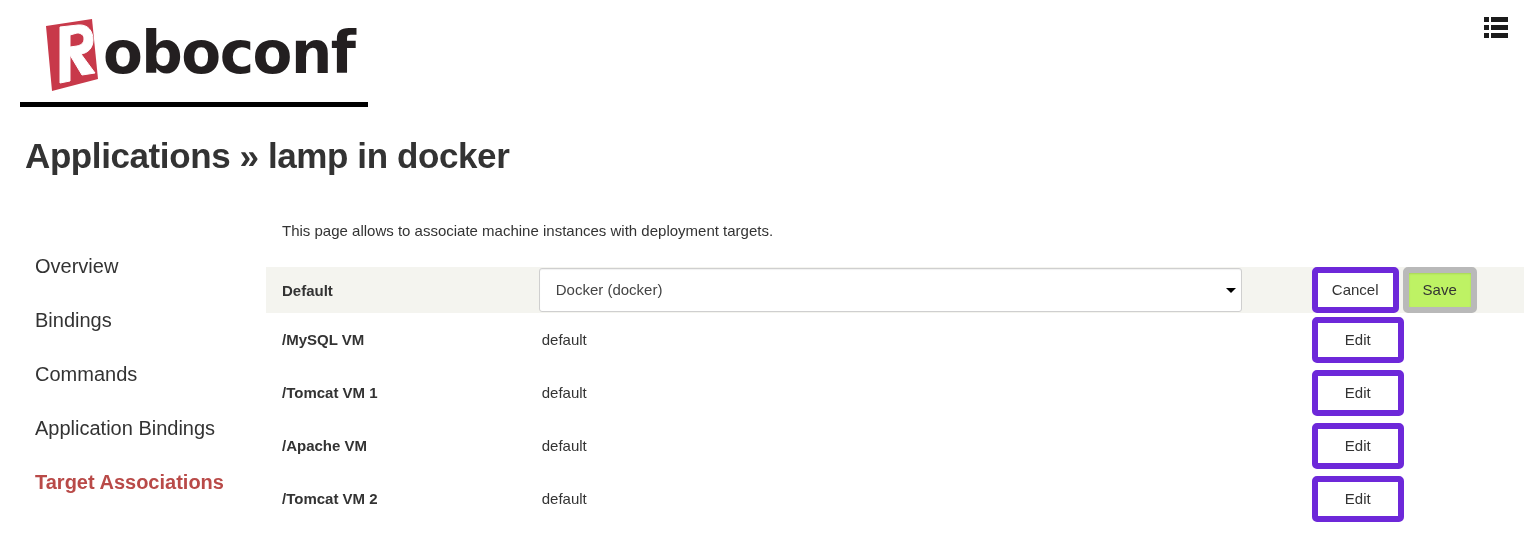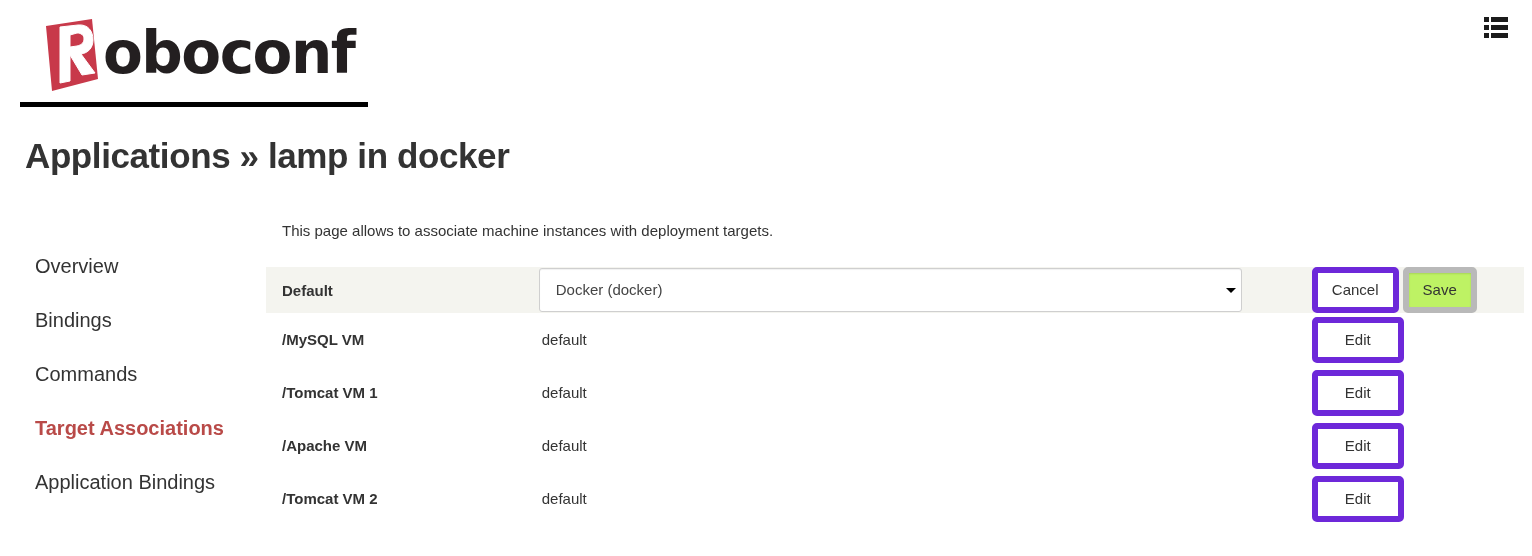--- a/index.html
+++ b/index.html
@@ -246,22 +246,22 @@
 </div>
 
 <h1 class="page-title">Applications » lamp in docker</h1>
 
 <div class="content">
 
   <nav class="sidebar">
     <a class="sidebar-item">Overview</a>
     <a class="sidebar-item">Bindings</a>
     <a class="sidebar-item">Commands</a>
+    <a class="sidebar-item">Application Bindings</a>
     <a class="sidebar-item active">Target Associations</a>
-    <a class="sidebar-item">Application Bindings</a>
   </nav>
 
   <div class="main">
 
     <p class="intro">This page allows to associate machine instances with deployment targets.</p>
 
     <table class="assoc-table">
       <tbody>
 
         <tr class="row-default highlight">

